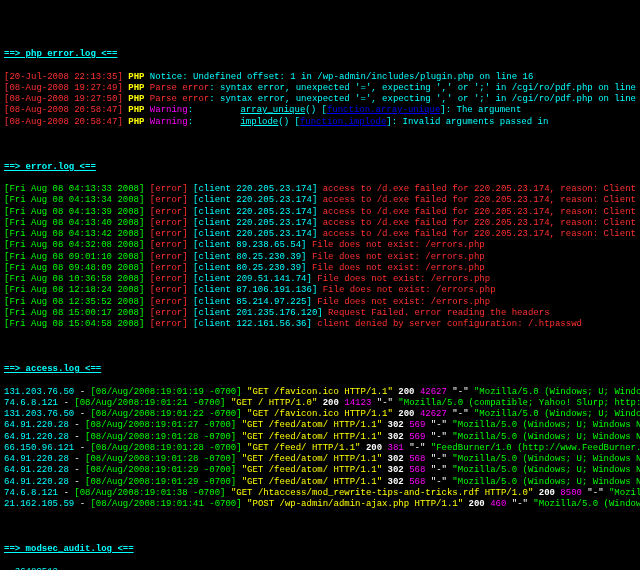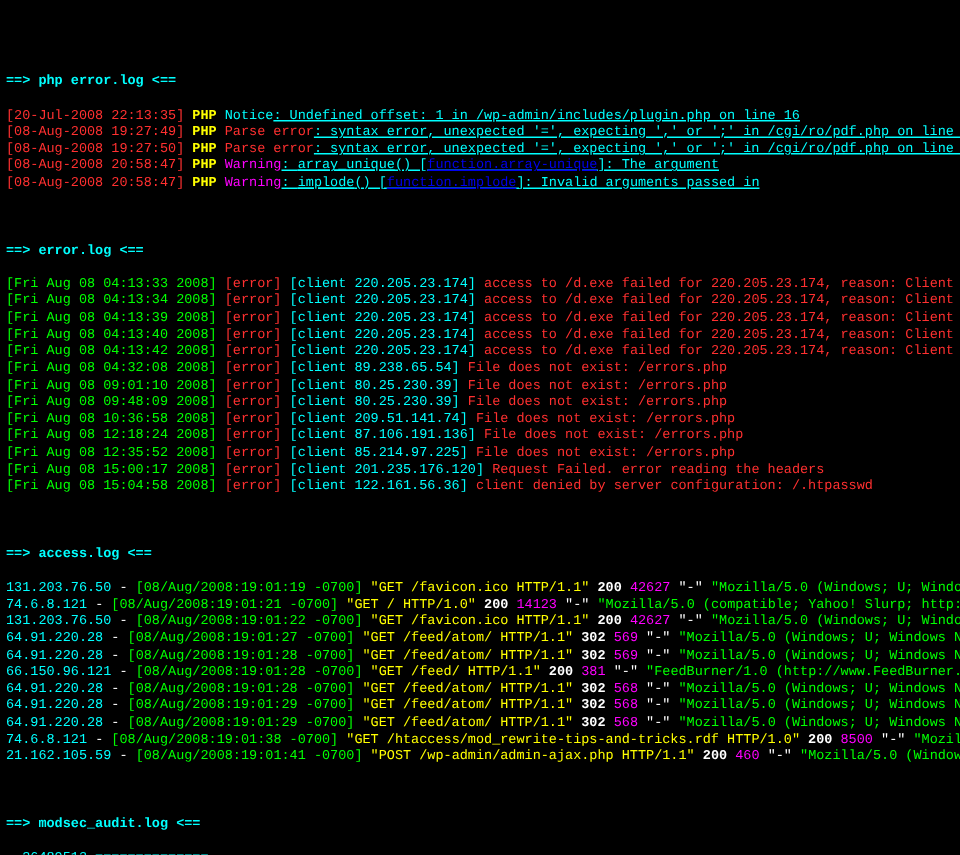--- a/index.html
+++ b/index.html
@@ -8,29 +8,29 @@
     font-family: "Courier New", monospace;
     font-size: 9px;
     line-height: 1.25;
     color: #fff;
     padding: 4px;
     width: 640px;
     height: 570px;
     overflow: hidden;
     white-space: pre;
   }
-  .hdr { color: #00ffff; font-weight: bold; }
+  .hdr { color: #00ffff; font-weight: bold; text-decoration: underline; }
   .ts-br { color: #ff3030; margin-top: 17px; }
   .ts-gr { color: #00ff00; }
   .php { color: #ffff00; font-weight: bold; }
   .notice { color: #00ffff; }
   .err { color: #ff3030; margin-top: 28px; }
   .warn { color: #ff00ff; }
-  .msg { color: #00ffff; text-decoration: underline; }
-  .fn { text-decoration: underline; }
+  .msg { color: #00ffff; }
+  .fn { text-decoration: underline; margin-left: 42px; }
   .client { color: #00ffff; }
   .white { color: #ffffff; }
   .ip { color: #00ffff; }
   .dash { color: #ffffff; }
   .dt { color: #00ff00; }
   .req { color: #ffff00; }
   .st200 { color: #ffffff; font-weight: bold; }
   .sz { color: #ff00ff; }
   .ua { color: #00ff00; }
   .sep { color: #00ffff; }

